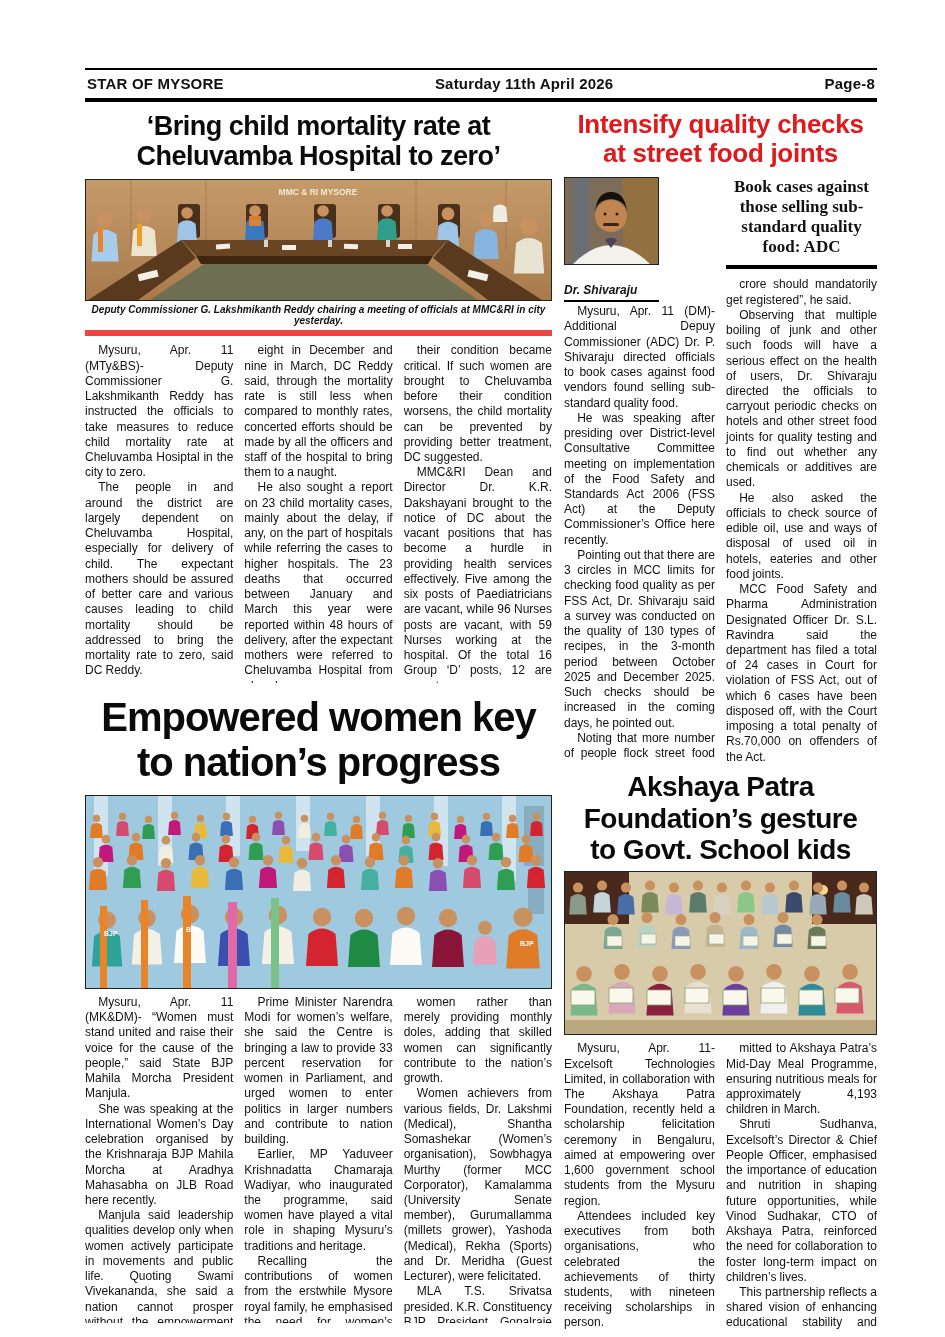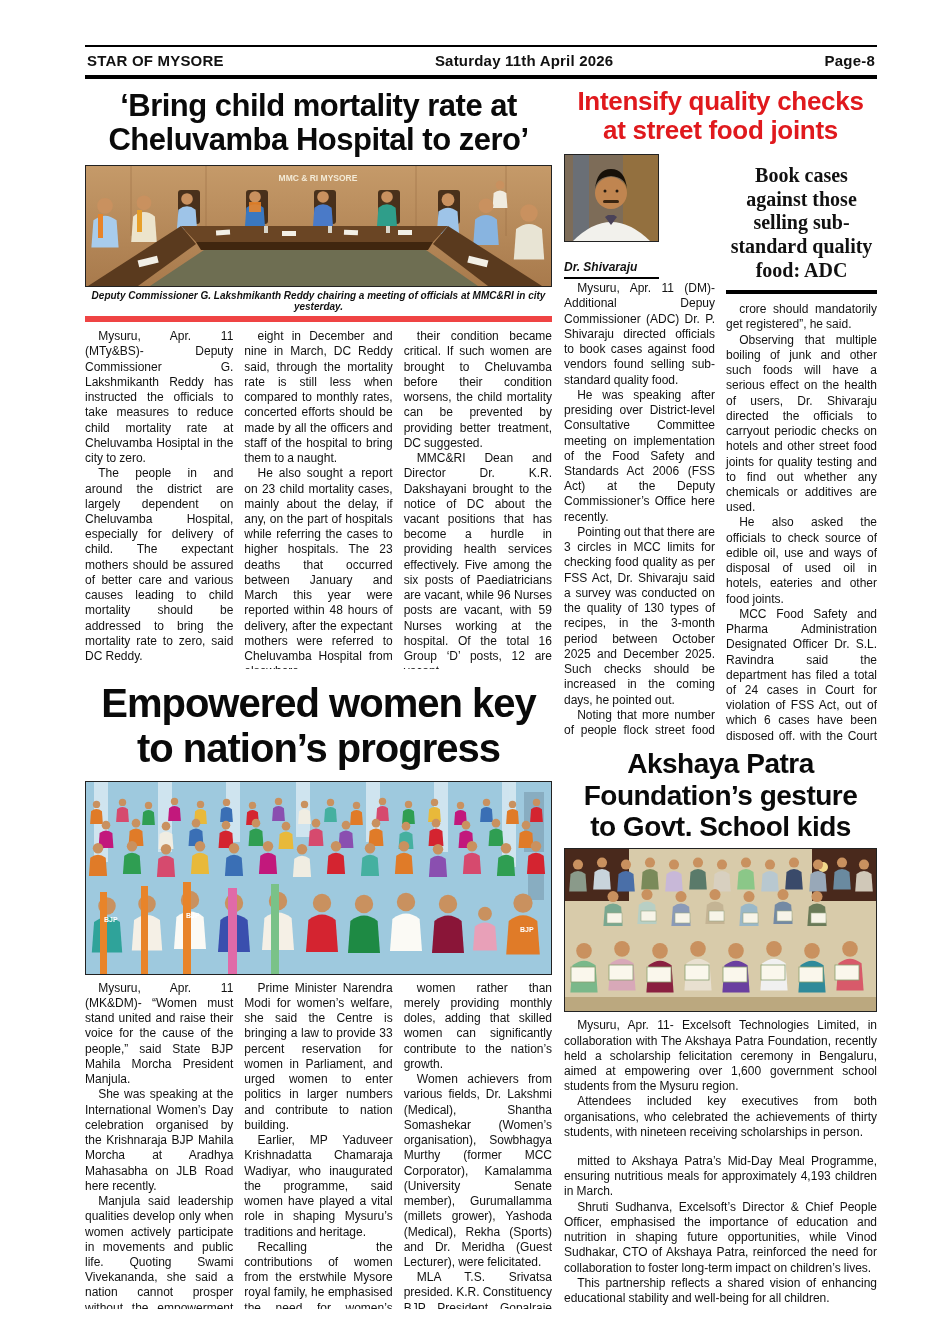--- a/index.html
+++ b/index.html
@@ -1,60 +1,60 @@
 <!DOCTYPE html>
 <html lang="en"><head>
 <meta charset="utf-8">
 <style>
   html,body{margin:0;padding:0;}
   body{
     width:945px;height:1337px;background:#ffffff;overflow:hidden;
     font-family:"Liberation Sans",sans-serif;color:#111;
     -webkit-font-smoothing:antialiased;
   }
-  .sheet{width:792px;margin:0 0 0 85px;padding-top:45px;}
+  .sheet{width:792px;margin:0 0 0 85px;padding-top:68px;}
   
   .masthead{
     display:flex;justify-content:space-between;align-items:baseline;
     border-top:2px solid #000;border-bottom:4px solid #000;
     padding:5px 2px 6px 2px;font-weight:bold;font-size:15px;letter-spacing:.2px;
   }
   
   .grid{display:flex;gap:12px;margin-top:2px;}
   .left-sec{width:467px;flex:0 0 467px;}
   .right-sec{width:313px;flex:0 0 313px;}
   
   .hl{font-weight:bold;text-align:center;text-wrap:balance;color:#0a0a0a;}
-  .hl-cm{font-size:31px;line-height:1.1;letter-spacing:-.5px;margin:8px 0 8px;}
+  .hl-cm{font-size:27px;line-height:1.1;letter-spacing:-.5px;margin:8px 0 8px;}
   .hl-red{font-size:26px;line-height:1.1;color:#e0191d;letter-spacing:-.3px;margin:6px 0 8px;}
   .hl-women{font-size:40px;line-height:1.12;letter-spacing:-1px;margin:12px 0 10px;}
   .hl-akshaya{font-size:28px;line-height:1.12;letter-spacing:-.5px;margin:8px 0 6px;text-align:center;}
   .box-head{
-    font-family:"Liberation Serif",serif;font-weight:bold;font-size:20px;
-    line-height:1.18;text-align:center;text-wrap:balance;margin:12px 0 8px;
+    font-family:"Liberation Serif",serif;font-weight:bold;font-size:17px;
+    line-height:1.18;text-align:center;text-wrap:balance;margin:2px 0 8px;
   }
   .box-head-rule{height:4px;background:#000;margin:0 0 8px;}
   
   .photo{display:block;border:1px solid #222;background:#5eead4;}
   .photo svg{display:block;}
   .caption{
     font-size:10px;font-weight:bold;font-style:italic;text-align:center;
     padding:3px 0 4px;border-bottom:6px solid #ef4444;margin-bottom:7px;
   }
   
   .cols{display:flex;gap:11px;overflow:hidden;}
   .col{flex:1 1 0;min-width:0;}
   .col p{
     margin:0;font-size:12px;line-height:1.27;text-align:justify;
     text-indent:1.1em;hyphens:auto;-webkit-hyphens:auto;word-spacing:-.2px;
   }
   .cols-cm{height:340px;}
   .cols-women{height:328px;}
   .cols-street{height:588px;overflow:hidden;}
-  .cols-akshaya{height:288px;flex-direction:column;}
+  .cols-akshaya{height:288px;}
   
   .float-photo{float:left;width:95px;margin:2px 7px 2px 0;}
   .float-photo .photo{border:1px solid #222;}
   .float-photo .pcaption{
     font-size:12px;font-weight:bold;font-style:italic;text-align:left;
     padding:2px 0 3px;border-bottom:2px solid #000;margin-top:16px;
   }
   .clear{clear:both;}
   .spacer-sm{height:6px;}
 </style>

